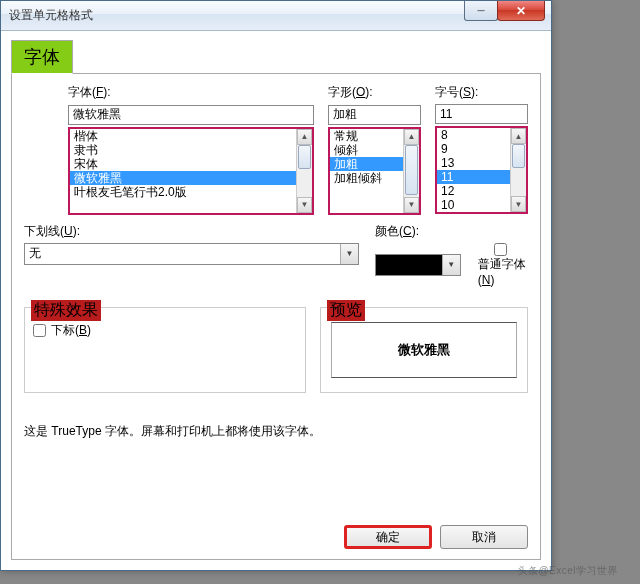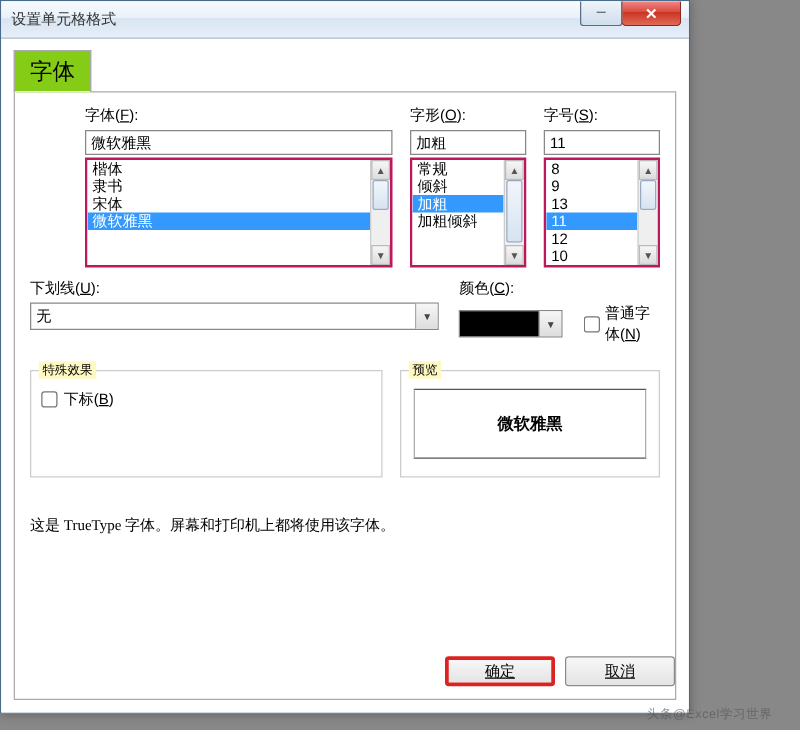--- a/index.html
+++ b/index.html
@@ -30,31 +30,31 @@
 .sbtn.bot { position: absolute; bottom: 0; left: 0; right: 0; }
 .thumb { position: absolute; left: 1px; right: 1px; top: 16px; height: 24px; background: linear-gradient(to bottom,#f2f6fb,#d7e3f1); border: 1px solid #99aac0; border-radius: 2px; }
 .row2 { display: flex; gap: 16px; margin-top: 8px; }
 .col-ul { width: 335px; }
 .col-cl { flex: 1; }
 .combo { width: 100%; height: 22px; border: 1px solid #888; display: flex; align-items: center; background: #fff; }
 .combo .val { flex: 1; font-size: 12px; padding: 0 4px; }
 .combo .cbtn { width: 18px; height: 100%; background: linear-gradient(to bottom,#f6f6f6,#ddd); border-left: 1px solid #aaa; display:flex;align-items:center;justify-content:center;font-size:8px;color:#444; }
 .colorbox { flex:1; height: 100%; background: #000; margin: 0; }
 .clcombo { width: 110px; }
-.normalfont { display: inline-flex; align-items: center; font-size: 12px; margin-left: 17px; }
+.normalfont { display: inline-flex; align-items: center; font-size: 12px; margin-left: 17px; flex-direction: column; }
 .normalfont input { margin: 0 4px 0 0; width:13px; height:13px; }
 .fs { border: 1px solid #ccc; margin-top: 10px; position: relative; padding: 10px 8px 10px 8px; }
-.fs-title { position: absolute; top: -8px; left: 6px; background: #fef9c3; font-size: 10px; padding: 0 3px; }
+.fs-title { position: absolute; top: -8px; left: 6px; background: #b91c1c; font-size: 16px; padding: 0 3px; }
 .fs-eff { width: 335px; }
 .cb { display: flex; align-items: center; font-size: 12px; margin: 4px 0; }
 .cb input { width:13px; height:13px; margin: 0 5px 0 0; }
 .hl { border: 3px solid #d22; padding: 1px 2px; display:inline-flex; align-items:center; }
 .prevbox { border: 1px solid #aaa; border-bottom-color:#555; border-top-color:#555; height: 56px; display:flex; align-items:center; justify-content:center; font-size: 13px; font-weight: bold; background:#fff; margin: 4px 2px; width: 186px; }
-.ft { font-size: 12px; margin-top: 30px; font-family: Liberation Serif, serif; }
-.btnbar { position: absolute; bottom: 10px; right: 0; display:flex; gap:8px;text-decoration:underline; }
+.ft { font-size: 12px; margin-top: 30px; }
+.btnbar { position: absolute; bottom: 10px; right: 12px; display:flex; gap:8px; }
 .btn { width: 88px; height: 24px; font-size: 12px; border: 1px solid #8a8a8a; background: linear-gradient(to bottom,#f7f7f7,#e4e4e4); border-radius:3px; display:flex;align-items:center;justify-content:center; }
 .btn.ok { border: 3px solid #d22; }
 .watermark { position: absolute; right: 22px; bottom: 6px; font-size: 10px; color: rgba(80,80,80,0.6); pointer-events: none; letter-spacing: 0.5px; }
 </style>
 </head>
 <body>
 
 <div class="window">
   <div class="titlebar">
     <span>设置单元格格式</span>
@@ -72,20 +72,21 @@
       <div class="row1">
         <div class="col-font">
           <div class="lbl"><span>字体(</span><span class="u">F</span><span>):</span></div>
           <input class="txtbox" value="微软雅黑" style="">
           <div class="listwrap">
             <div class="listbox">
               <div class="listitem">楷体</div>
               <div class="listitem">隶书</div>
               <div class="listitem">宋体</div>
               <div class="listitem sel">微软雅黑</div>
+              <div class="listitem">叶根友毛笔行书2.0版</div>
             </div>
             <div class="vscroll">
               <div class="sbtn">▲</div>
               <div class="thumb"></div>
               <div class="sbtn bot">▼</div>
             </div>
           </div>
         </div>
 
         <div class="col-style">

